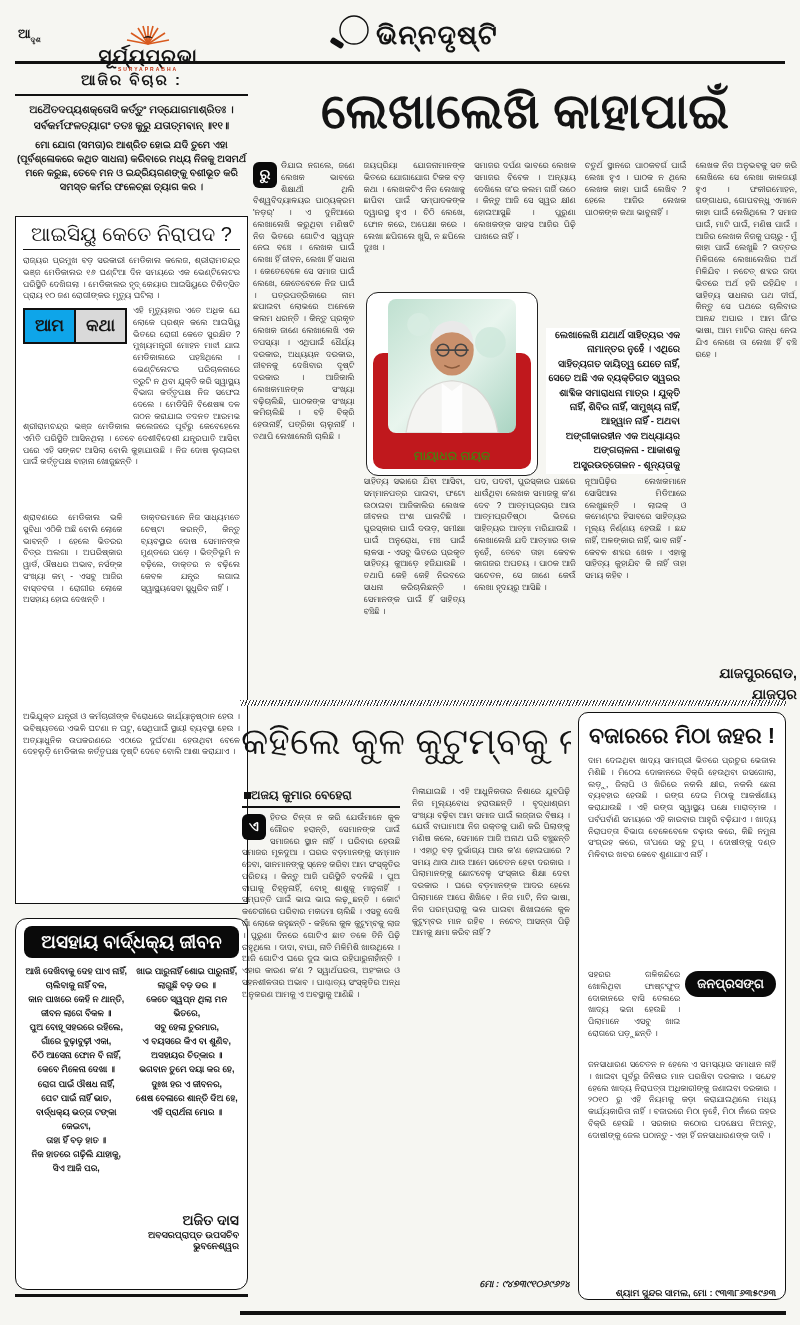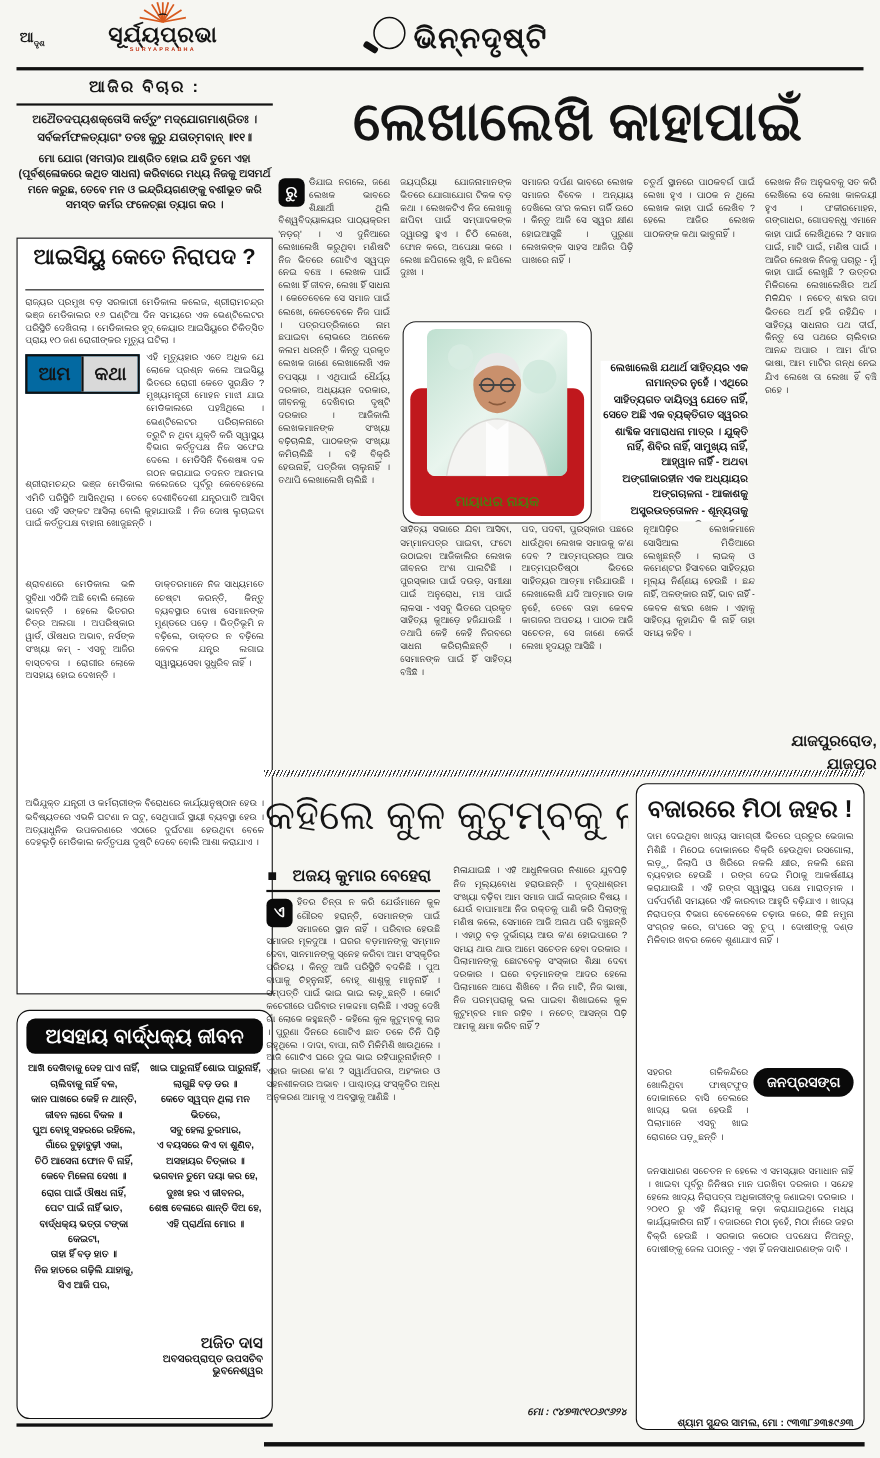--- a/index.html
+++ b/index.html
@@ -3,39 +3,39 @@
 <meta charset="utf-8">
 <style>
   * { margin:0; padding:0; box-sizing:border-box; }
   html,body { width:800px; height:1325px; background:#f6f6f2; }
   body { font-family:"Liberation Sans","DejaVu Sans",sans-serif; color:#141414; position:relative; overflow:hidden; }
   .abs { position:absolute; }
 
   
   .edition-mark { left:18px; top:26px; font-size:13px; font-weight:bold; }
   .edition-mark small { font-size:7px; vertical-align:sub; }
-  .masthead { left:86px; top:0; width:124px; text-align:center; }
+  .masthead { left:86px; top:24px; width:124px; text-align:center; }
   .masthead-title { font-size:20px; font-weight:900; letter-spacing:0.5px; line-height:1; }
   .masthead-sub { font-size:5px; color:#c03010; letter-spacing:2px; font-weight:bold; }
   .section-head { left:328px; top:12px; display:flex; align-items:center; gap:4px; }
   .section-title { font-size:27px; font-weight:800; letter-spacing:1px; }
   .header-rule { left:15px; top:61px; width:770px; height:2.5px; background:#111; }
 
   
   .thought-label { left:15px; top:71px; width:233px; text-align:center; font-size:15px; font-weight:800; letter-spacing:2px; }
   .thought-rule { left:15px; top:94px; width:233px; height:1.6px; background:#111; }
   .shloka { left:15px; top:101px; width:233px; text-align:center; font-weight:800; font-size:10.5px; line-height:1.55; }
   .translation { left:15px; top:138px; width:233px; height:72px; overflow:hidden; text-align:center; font-size:9.8px; font-weight:600; line-height:1.42; }
 
   .icu-box { left:15px; top:216px; width:233px; height:688px; border:1.3px solid #111; background:#fff; padding:6px 7px; overflow:hidden; }
-  .icu-headline { font-size:20px; font-weight:700; text-align:center; padding-bottom:17px; border-bottom:1.6px solid #111; margin-bottom:5px; }
+  .icu-headline { font-size:20px; font-weight:400; text-align:center; padding-bottom:3px; border-bottom:1.6px solid #111; margin-bottom:5px; }
   .news-text { font-size:8.3px; line-height:1.42; text-align:justify; overflow:hidden; word-break:break-word; }
   .icu-p1 { height:48px; }
   .icu-inset-wrap { height:114px; margin-top:2px; }
-  .ama-katha { float:left; width:104px; height:36px; border:2px solid #111; display:flex; margin:3px 6px 2px 0; background:#0369a1; }
+  .ama-katha { float:left; width:104px; height:36px; border:2px solid #111; display:flex; margin:3px 6px 2px 0; background:#0ea5e9; }
   .ama-katha span { flex:1; display:flex; align-items:center; justify-content:center; font-size:17px; font-weight:900; }
   .ama-katha .cell-2 { background:#d9d9d9; border-left:2px solid #111; }
   .icu-p3 { height:88px; margin-top:2px; }
   .icu-twocol { display:flex; gap:18px; height:196px; margin-top:3px; }
   .icu-twocol div { flex:1; overflow:hidden; }
   .icu-p4 { height:182px; margin-top:3px; }
 
   .poem-box { left:15px; top:918px; width:233px; height:372px; border:1.3px solid #111; border-radius:12px; background:#fff; padding:7px 8px; overflow:hidden; }
   .poem-title { background:#0a0a0a; color:#fff; border-radius:8px; text-align:center; font-size:18.5px; font-weight:900; padding:5px 2px; margin-bottom:6px; }
   .poem-cols { display:flex; gap:6px; height:246px; overflow:hidden; }
@@ -70,21 +70,21 @@
   .photo-caption { position:absolute; left:0; right:0; bottom:5px; z-index:2; text-align:center; color:#4d7c0f; font-size:12.5px; font-weight:800; }
 
   .pull-quote { left:546px; top:328px; width:134px; height:146px; background:#fff; z-index:2; font-size:9.6px; font-weight:700; line-height:1.5; text-align:right; overflow:hidden; }
 
   .hatch-divider { left:240px; top:700px; width:546px; height:6px;
     background:repeating-linear-gradient(115deg,#3a3a3a 0px,#3a3a3a 1px,#fff 1px,#fff 3px); }
 
   
   .mid-headline { left:241px; top:710px; width:330px; height:62px; font-size:37px; font-weight:400; text-align:right; line-height:1.75; white-space:nowrap; overflow:hidden; }
   .mid-col-left { left:242px; top:786px; width:158px; height:524px; overflow:hidden; }
-  .byline-row { display:flex; align-items:center; gap:15px; font-size:15px; font-weight:800; padding:2px 0 4px 2px; }
+  .byline-row { display:flex; align-items:center; gap:0; font-size:12px; font-weight:800; padding:2px 0 4px 2px; }
   .byline-square { width:7px; height:7px; background:#111; display:inline-block; }
   .byline-rule { height:2px; background:#111; margin-bottom:4px; }
   .mid-left-text { height:470px; }
   .mid-col-right { left:412px; top:786px; width:158px; height:524px; overflow:hidden; }
   .mid-right-text { height:486px; }
   .mid-phone { text-align:right; font-size:9.5px; font-weight:800; font-style:italic; margin-top:6px; }
 
   
   .market-box { left:578px; top:712px; width:208px; height:588px; border:1.6px solid #111; border-radius:10px; background:#fff; padding:8px 9px; overflow:hidden; }
   .market-headline { font-size:22px; font-weight:900; text-align:center; margin:2px 0 6px; white-space:nowrap; overflow:hidden; }

